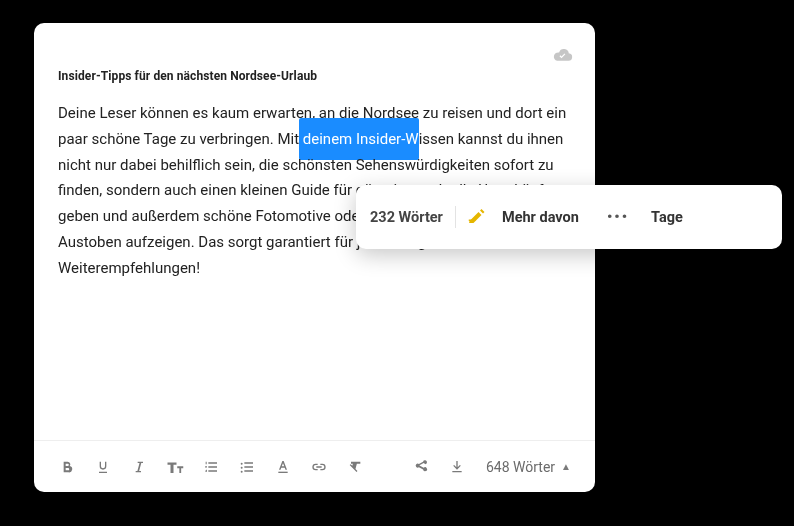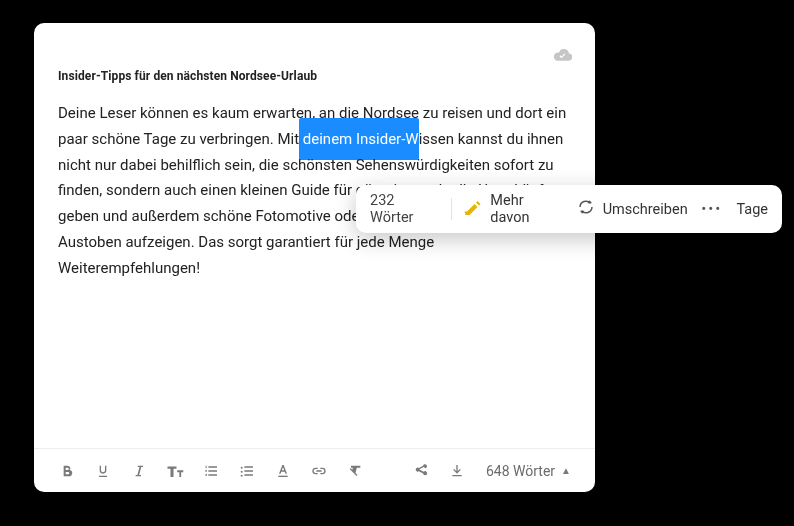--- a/index.html
+++ b/index.html
@@ -29,21 +29,21 @@
     margin:18px 0 18px 0;
     letter-spacing:0.1px;
   }
   .doc-body {
     font-size:15px; line-height:1.72; color:#222;
   }
   .doc-body p { margin:0 0 18px 0; }
   .hl { background:#1a8cff; color:#fff; border-radius:2px; padding:12px 0; }
   .toolbar {
     position:absolute; left:0; bottom:0; right:0;
-    height:44px;
+    height:52px;
     padding:0 18px;
     display:flex; align-items:center;
     border-top:1px solid #eee;
     color:#7a7a7a;
   }
   .tbtn {
     width:30px; height:30px;
     display:flex; align-items:center; justify-content:center;
     margin-right:6px;
     cursor:pointer;
@@ -53,33 +53,33 @@
   .spacer { flex:1; }
   .wordcount {
     font-size:14px; color:#6b6b6b; margin:0 6px 0 8px;
     display:flex; align-items:center; gap:6px;
   }
   .wordcount .chev { font-size:10px; color:#7a7a7a; }
   
   .suggest-bar {
     position:absolute;
     left:356px; top:185px;
-    width:426px; height:48px;
+    width:426px; height:64px;
     background:#fff;
     border-radius:10px;
     box-shadow:0 6px 22px rgba(0,0,0,0.22);
     display:flex; align-items:center;
     padding:0 14px;
-    font-size:14.5px; color:#333;
+    font-size:14.5px; color:#333;font-weight:bold;
   }
   .suggest-bar .sep {
     width:1px; height:22px; background:#e3e3e3; margin:0 12px;
   }
   .suggest-bar .item {
-    display:flex; align-items:center; gap:8px;
+    display:flex; align-items:center; gap:16px;
     cursor:pointer;
   }
   .suggest-bar .count { color:#444; }
   .pencil { color:#e5b600; }
   .dots { letter-spacing:2px; font-size:15px; color:#555; margin-right:6px;}
   .gap { width:14px; }
 </style>
 </head>
 <body>
 
@@ -174,27 +174,18 @@
   <span class="item">
     <span class="pencil">
       <svg width="18" height="16" viewBox="0 0 24 20">
           <path fill="currentColor" d="M2 18l12-12 4 4-12 12-5 1 1-5zM16 4l2-2 4 4-2 2-4-4z"></path>
           <rect x="1" y="16" width="9" height="2" fill="currentColor"></rect>
         </svg>
     </span>
     <span>Mehr davon</span>
   </span>
   <span class="gap"></span>
-  <span class="item">
-    <span style="color:#555">
-      <svg width="18" height="18" viewBox="0 0 24 24">
-          <path fill="none" stroke="currentColor" stroke-width="2" d="M4 12a8 8 0 0 1 14-5M20 12a8 8 0 0 1-14 5"></path>
-          <path fill="currentColor" d="M17 3l3 4h-6zM7 21l-3-4h6z"></path>
-        </svg>
-    </span>
-    <span>Umschreiben</span>
-  </span>
   <span class="gap"></span>
   <span class="item">
     <span class="dots">•••</span>
     <span>Tage</span>
   </span>
 </div>
 
 </body></html>

